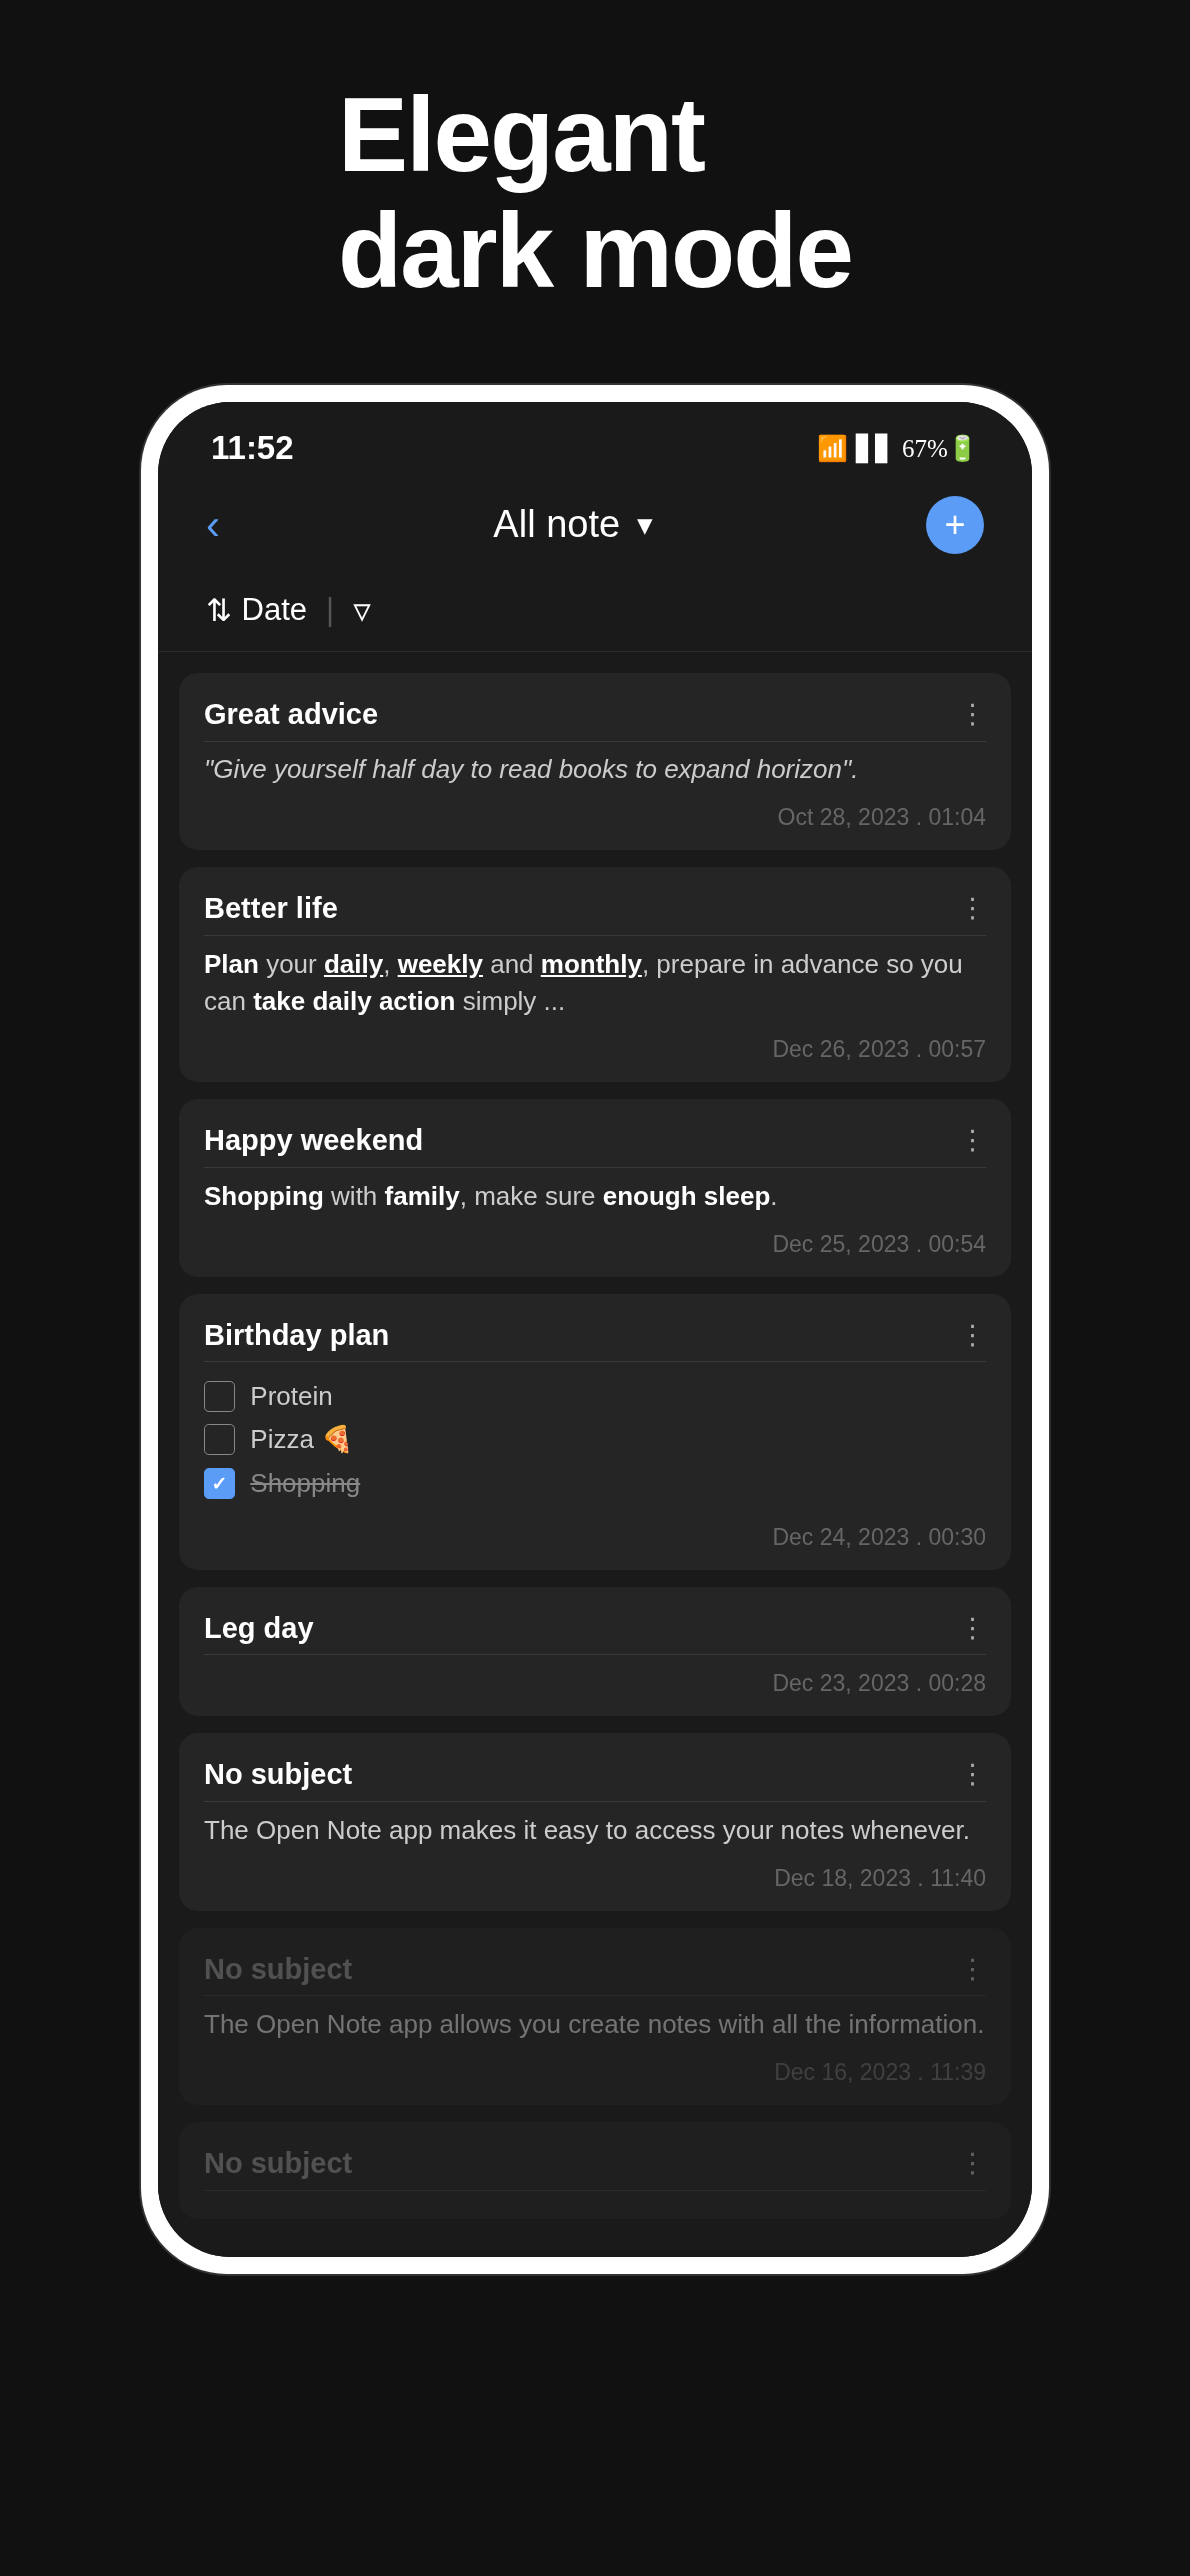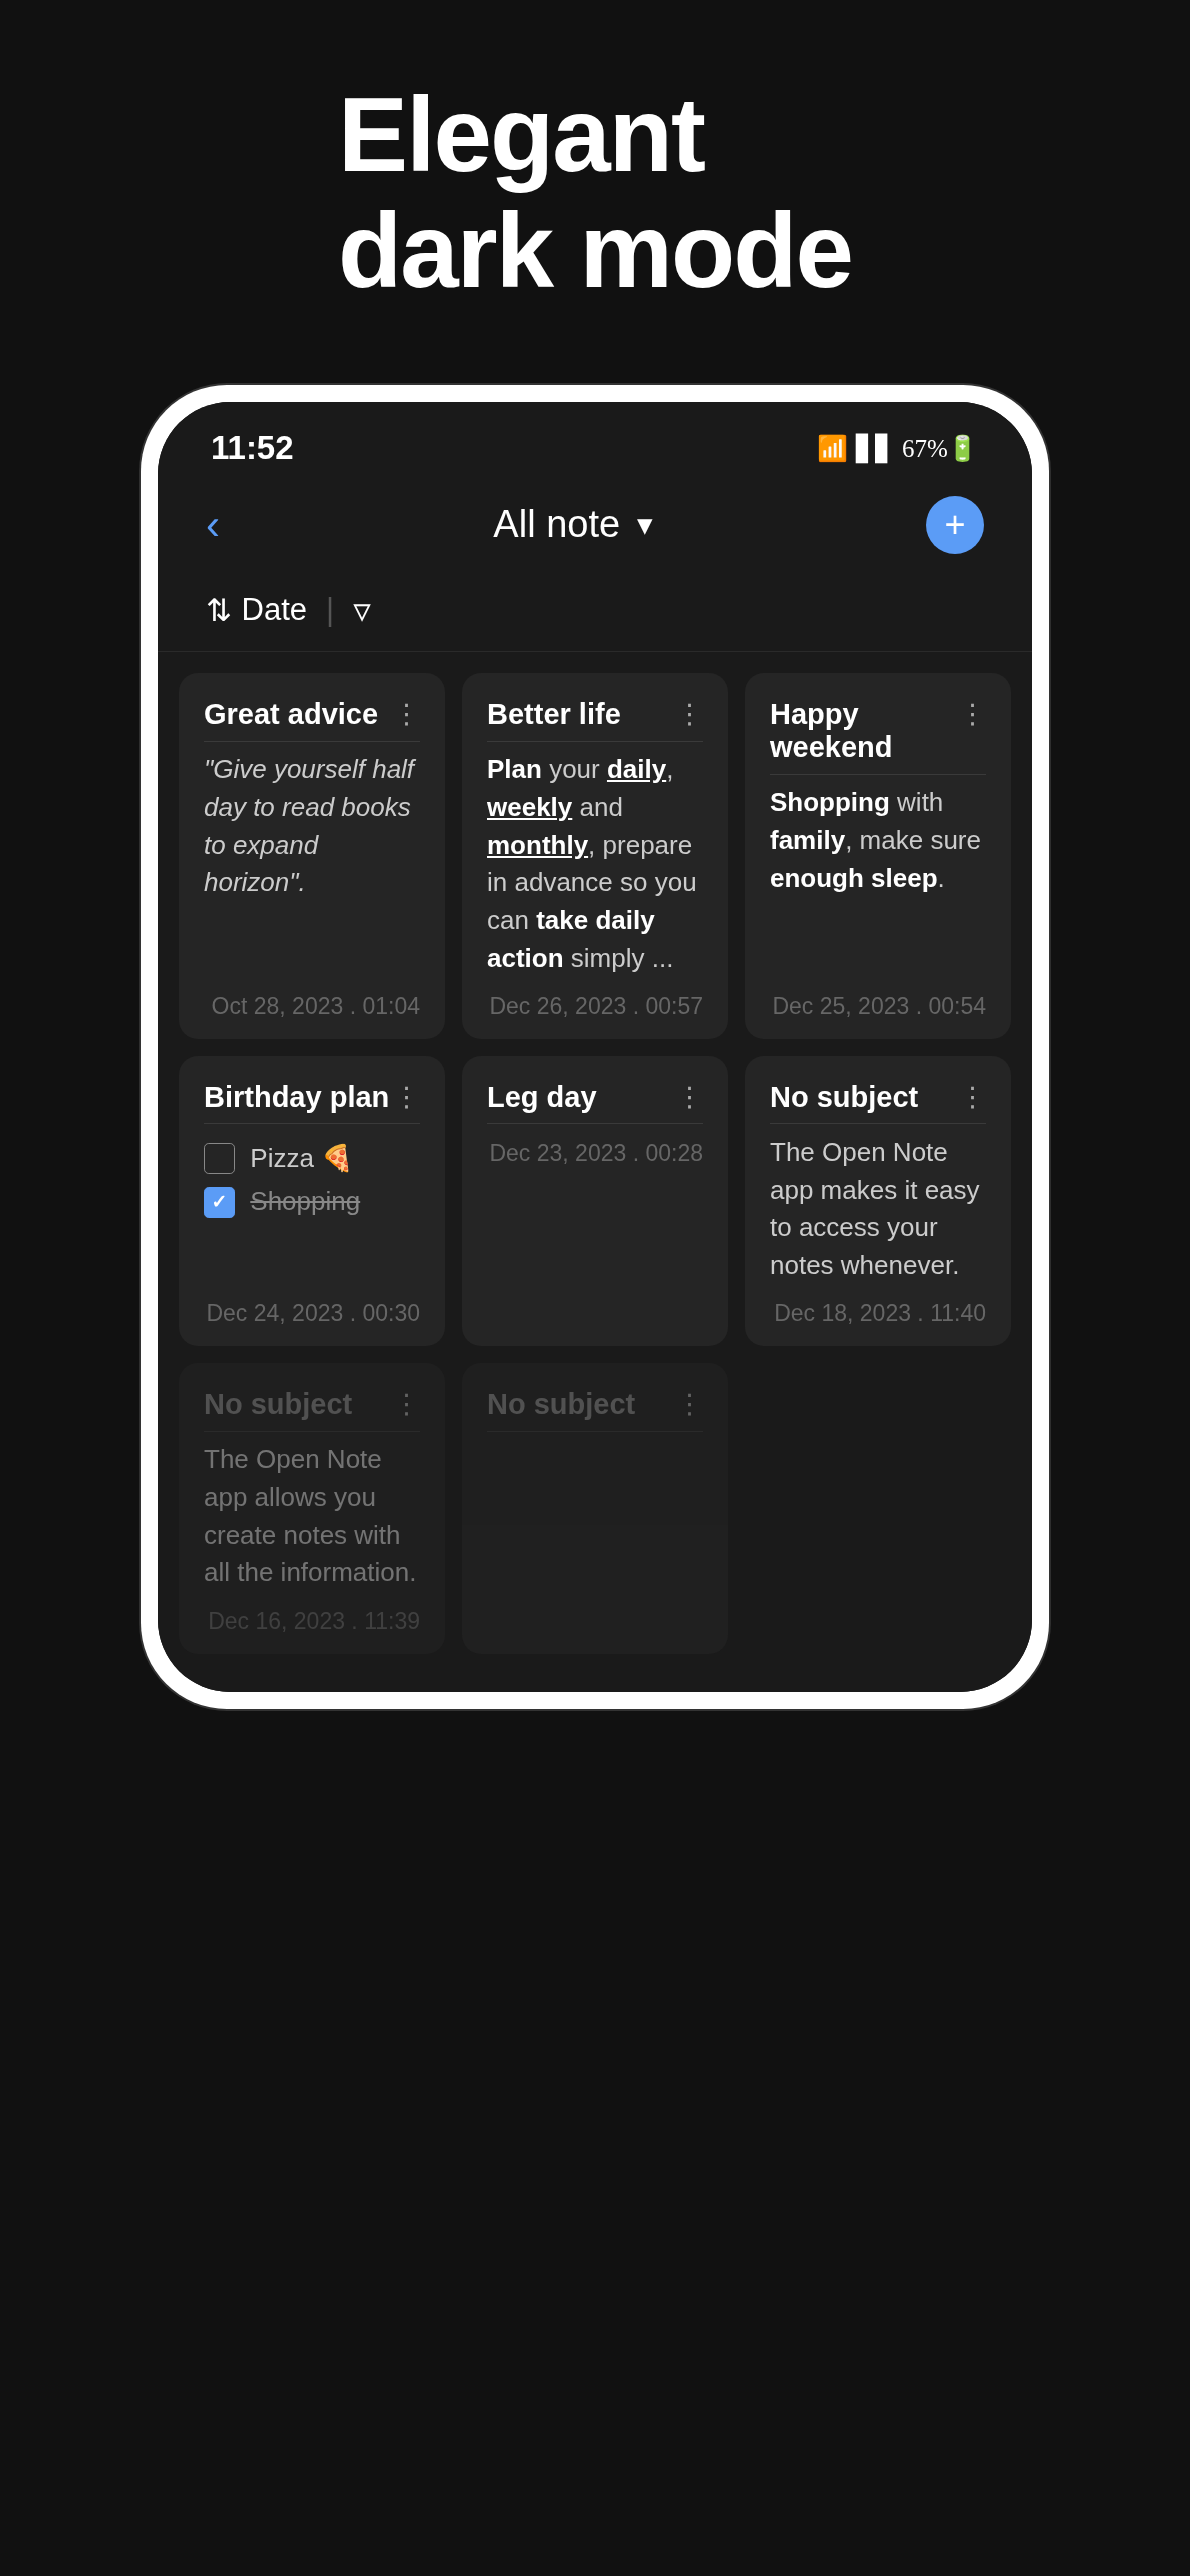--- a/index.html
+++ b/index.html
@@ -119,21 +119,21 @@
     }
     .filter-icon {
       color: #ffffff;
       font-size: 35px;
     }
 
     
     .notes-grid {
       background: #1a1a1a;
       display: grid;
-      grid-template-columns: 1fr 1fr 1fr;
+      grid-template-columns: 1fr;
       gap: 17px;
       padding: 21px 21px 38px;
     }
 
     .note-card {
       background: #252525;
       border-radius: 19px;
       padding: 25px 25px 19px;
       display: flex;
       flex-direction: column;
@@ -290,20 +290,24 @@
       </div>
 
       <div class="note-card">
         <div class="note-header">
           <span class="note-title">Birthday plan</span>
           <span class="note-menu">⋮</span>
         </div>
         <div class="note-body">
           <div class="checklist-item">
             <div class="checkbox"></div>
+            <span class="checklist-label">Protein</span>
+          </div>
+          <div class="checklist-item">
+            <div class="checkbox"></div>
             <span class="checklist-label">Pizza 🍕</span>
           </div>
           <div class="checklist-item">
             <div class="checkbox checked"></div>
             <span class="checklist-label strike">Shopping</span>
           </div>
         </div>
         <div class="note-date">Dec 24, 2023 . 00:30</div>
       </div>
 

